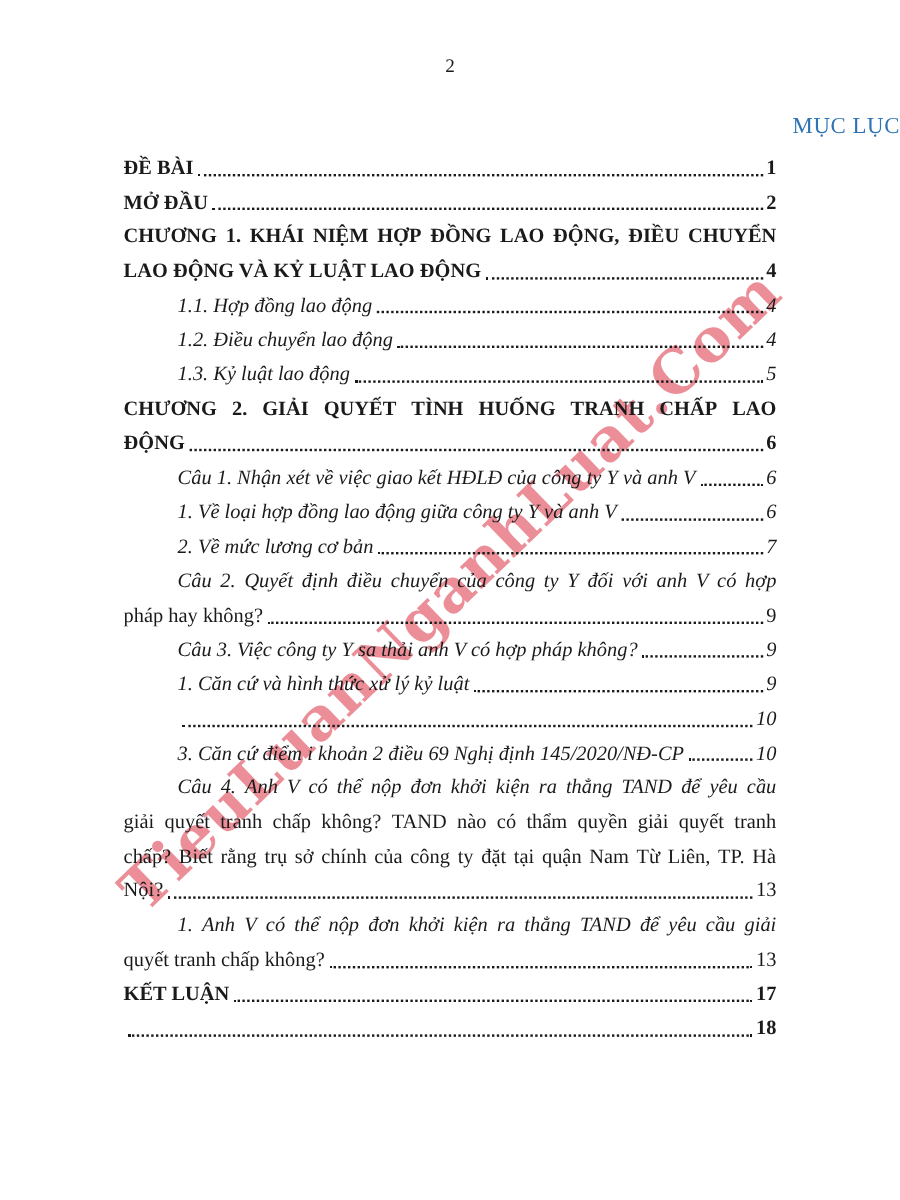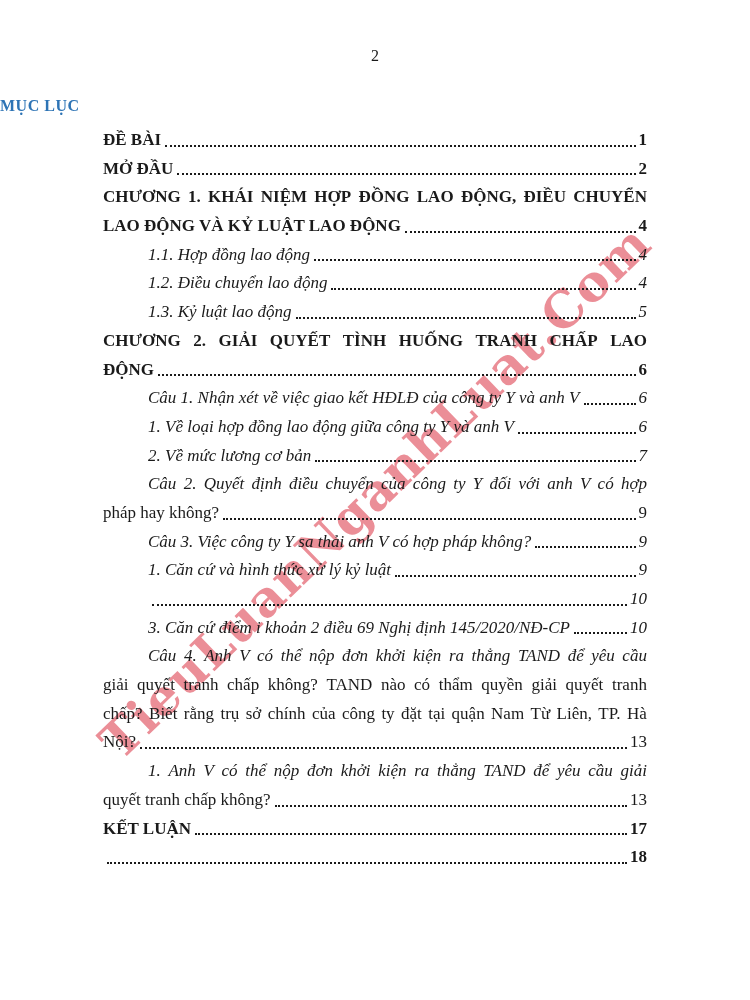--- a/index.html
+++ b/index.html
@@ -32,36 +32,36 @@
     position: relative;
     z-index: 1;
     padding-top: 46px;
   }
   .page-num {
     text-align: center;
     font-size: 16px;
     line-height: 20px;
   }
   .toc-title {
-    text-align: left;
-    font-weight: bold;
-    font-size: 16px;
+    text-align: right;
+    font-weight: normal;
+    font-size: 19px;
     line-height: 24px;
     margin-top: 28px;
     letter-spacing: 0.5px;
   }
   .toc {
     margin: 8px 103px 0 103px; 
   }
   .toc-row {
     height: 28.7px;
     line-height: 28.7px;
     font-size: 17px;
     display: flex;
-    align-items: flex-start;
+    align-items: flex-end;
   }
   .toc-row.b { font-weight: bold; }
   .toc-row.ind { padding-left: 45px; font-style: italic; }
   .toc-row .t { white-space: nowrap; flex: 0 0 auto; }
   .toc-row .leader {
     flex: 1 1 auto;
     min-width: 0;
     align-self: flex-end;
     border-bottom: 2px dotted #1a1a1a;
     margin: 0 3px 8px 4px;

